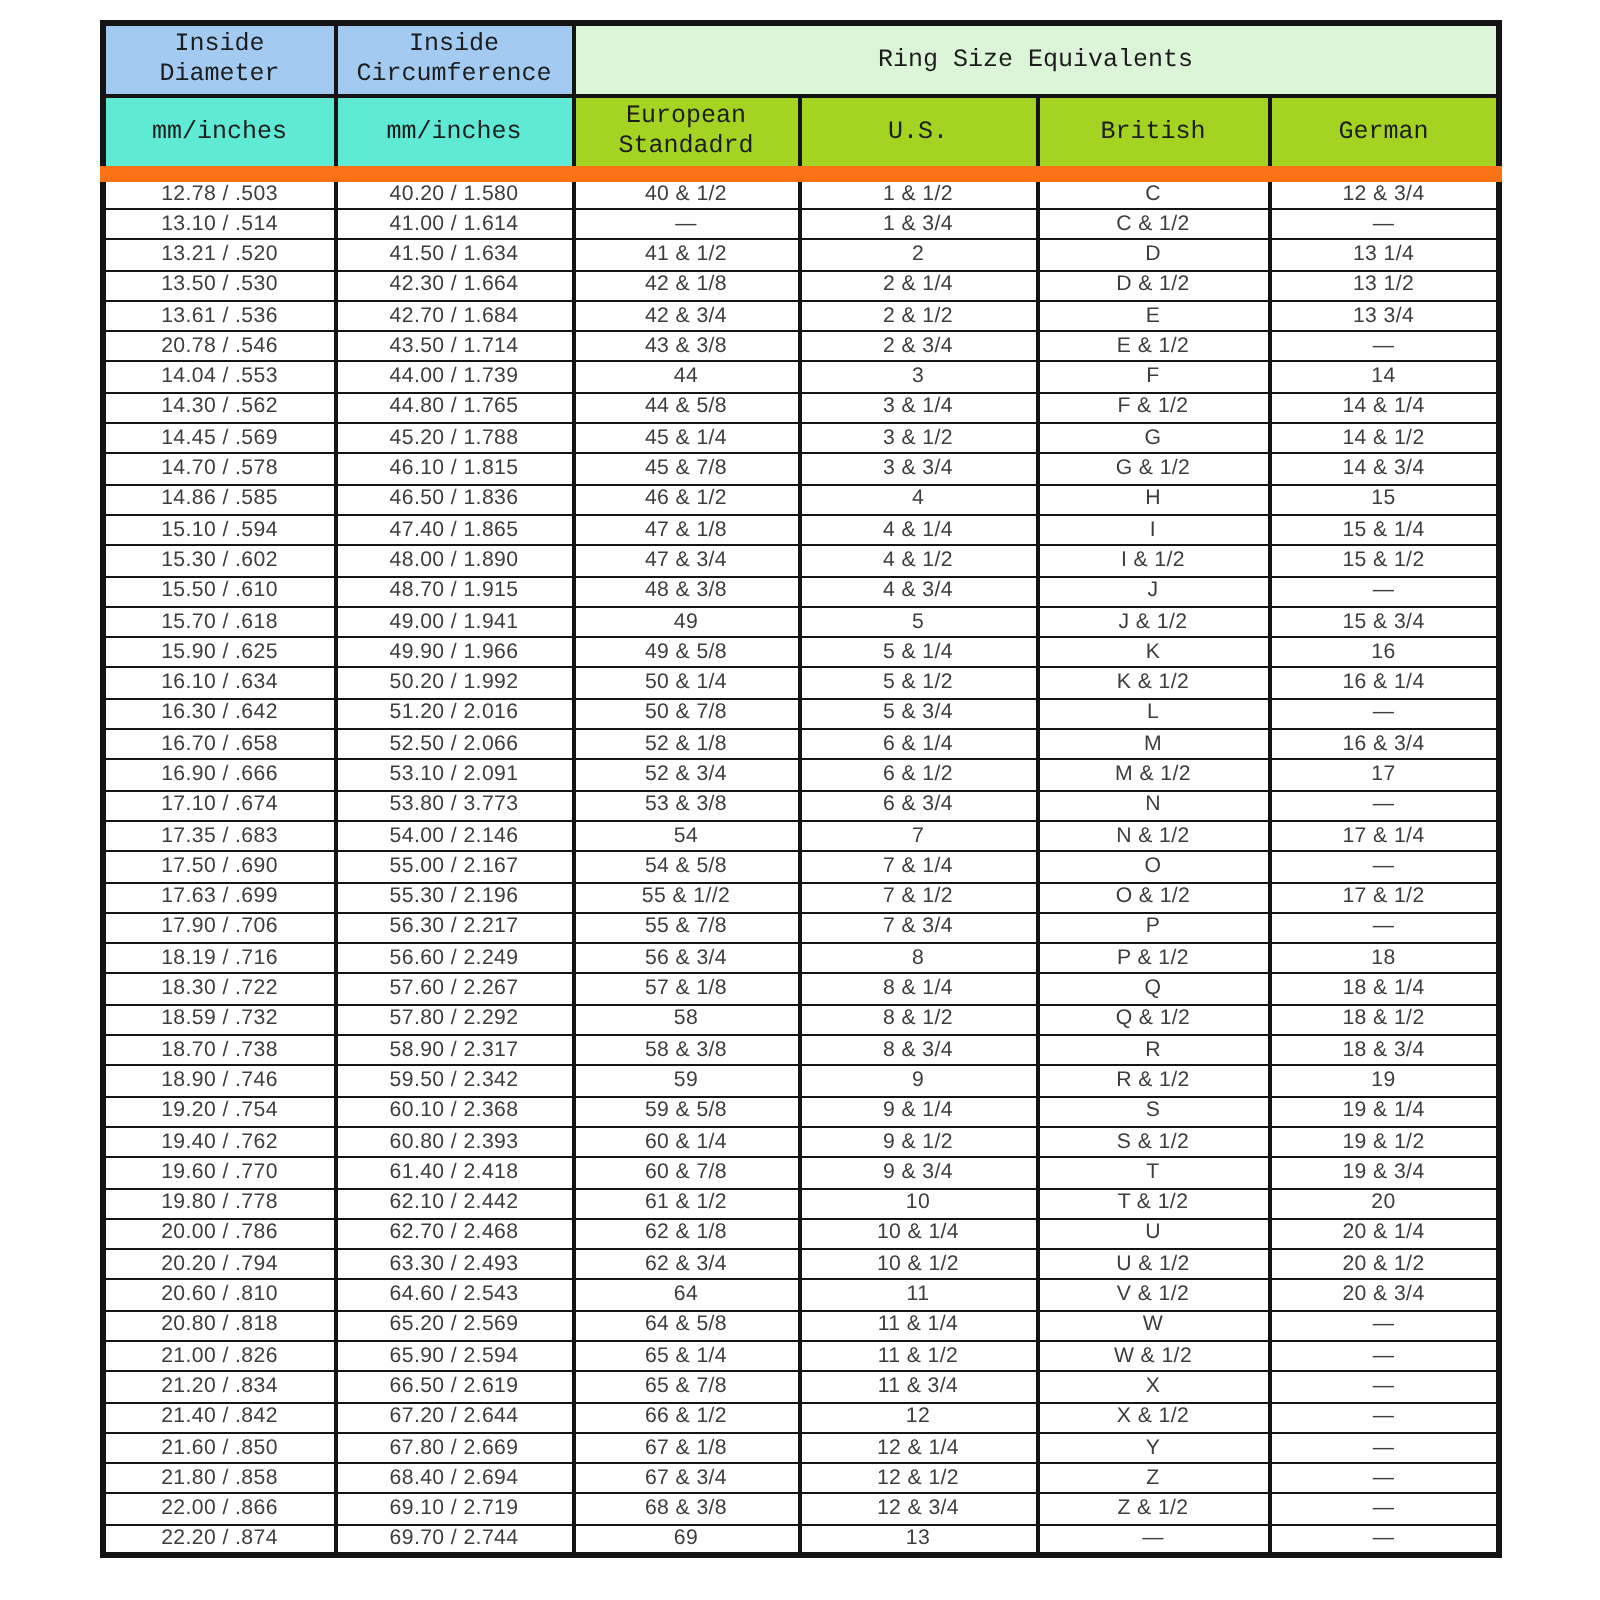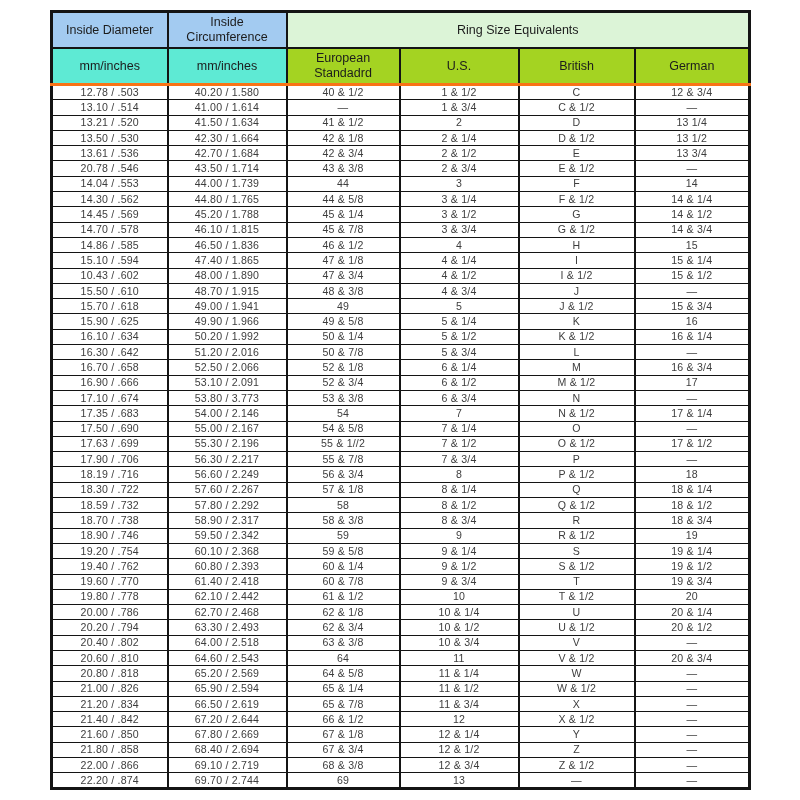--- a/index.html
+++ b/index.html
@@ -54,21 +54,21 @@
     border-top: 1px solid #141414;
     border-bottom: 1px solid #141414;
     border-left: 2px solid #141414;
     border-right: 2px solid #141414;
     font-size: 10.6px;
     line-height: 13px;
     color: #3d3d3d;
     letter-spacing: 0.2px;
     background: #ffffff;
   }
-  thead { border-bottom: 3px solid #f97316; }
+  thead { border-bottom: 8px solid #f97316; font-family: Liberation Mono, monospace; }
 </style>
 </head>
 <body>
 
 <div class="page">
   <table class="ring-chart">
     <colgroup>
       <col style="width:116px">
       <col style="width:119px">
       <col style="width:113px">
@@ -182,21 +182,21 @@
         </tr>
         <tr>
           <td>15.10 / .594</td>
           <td>47.40 / 1.865</td>
           <td>47 &amp; 1/8</td>
           <td>4 &amp; 1/4</td>
           <td>I</td>
           <td>15 &amp; 1/4</td>
         </tr>
         <tr>
-          <td>10.43 / .602</td>
+          <td>15.30 / .602</td>
           <td>48.00 / 1.890</td>
           <td>47 &amp; 3/4</td>
           <td>4 &amp; 1/2</td>
           <td>I &amp; 1/2</td>
           <td>15 &amp; 1/2</td>
         </tr>
         <tr>
           <td>15.50 / .610</td>
           <td>48.70 / 1.915</td>
           <td>48 &amp; 3/8</td>
@@ -374,28 +374,20 @@
         </tr>
         <tr>
           <td>20.20 / .794</td>
           <td>63.30 / 2.493</td>
           <td>62 &amp; 3/4</td>
           <td>10 &amp; 1/2</td>
           <td>U &amp; 1/2</td>
           <td>20 &amp; 1/2</td>
         </tr>
         <tr>
-          <td>20.40 / .802</td>
-          <td>64.00 / 2.518</td>
-          <td>63 &amp; 3/8</td>
-          <td>10 &amp; 3/4</td>
-          <td>V</td>
-          <td>—</td>
-        </tr>
-        <tr>
           <td>20.60 / .810</td>
           <td>64.60 / 2.543</td>
           <td>64</td>
           <td>11</td>
           <td>V &amp; 1/2</td>
           <td>20 &amp; 3/4</td>
         </tr>
         <tr>
           <td>20.80 / .818</td>
           <td>65.20 / 2.569</td>

